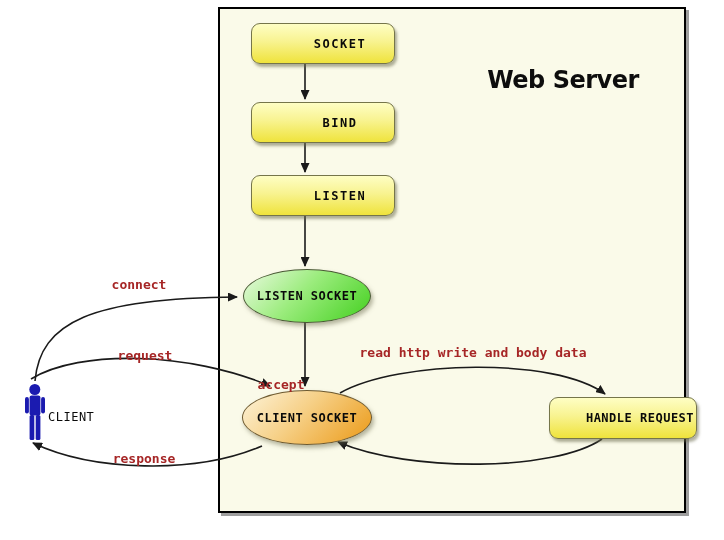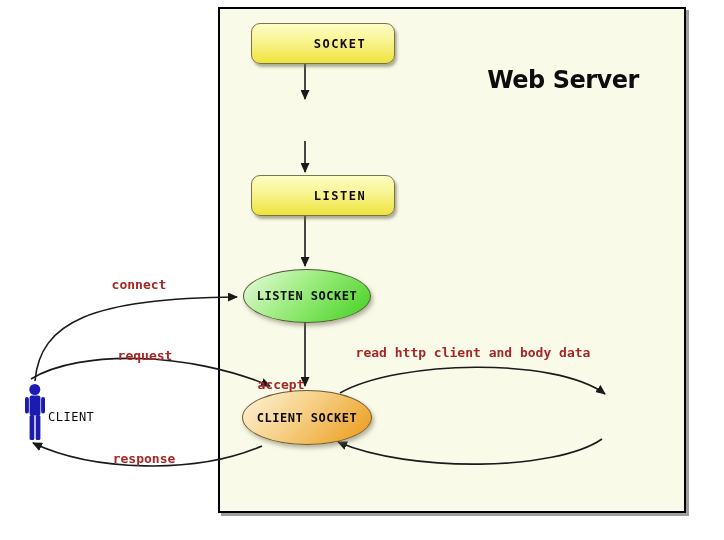--- a/index.html
+++ b/index.html
@@ -86,35 +86,41 @@
       <path d="M 31,379 C 80,349 190,352 270,386" marker-end="url(#ah)"></path>
       <path d="M 262,446 C 195,475 92,471 33,443" marker-end="url(#ah)"></path>
       <path d="M 340,393 C 398,360 556,357 605,394" marker-end="url(#ah)"></path>
       <path d="M 602,439 C 556,471 410,473 338,442" marker-end="url(#ah)"></path>
     </g>
   </svg>
 
   <div class="flow-box node-socket">
     <span>SOCKET</span>
   </div>
+  <div class="flow-box node-bind">
+    <span>BIND</span>
+  </div>
   <div class="flow-box node-listen">
     <span>LISTEN</span>
   </div>
   <div class="flow-ellipse ellipse-green">
     <span>LISTEN SOCKET</span>
   </div>
   <div class="flow-ellipse ellipse-orange">
     <span>CLIENT SOCKET</span>
   </div>
+  <div class="flow-box node-handle">
+    <span>HANDLE REQUEST</span>
+  </div>
 
   <div class="edge-label lbl-connect">connect</div>
   <div class="edge-label lbl-request">request</div>
   <div class="edge-label lbl-response">response</div>
   <div class="edge-label lbl-accept">accept</div>
-  <div class="edge-label lbl-read">read http client and body data</div>
+  <div class="edge-label lbl-read">read http write and body data</div>
 
   <svg class="client-figure" viewBox="0 0 22 57" xmlns="http://www.w3.org/2000/svg">
     <g fill="#1b1bb0">
       <circle cx="10.8" cy="5.5" r="5.5"></circle>
       <rect x="5.6" y="11.5" width="10.8" height="20" rx="2"></rect>
       <rect x="1" y="13" width="3.9" height="16.5" rx="1.9"></rect>
       <rect x="17.1" y="13" width="3.9" height="16.5" rx="1.9"></rect>
       <rect x="5.6" y="31" width="4.7" height="25" rx="1.5"></rect>
       <rect x="11.7" y="31" width="4.7" height="25" rx="1.5"></rect>
     </g>

